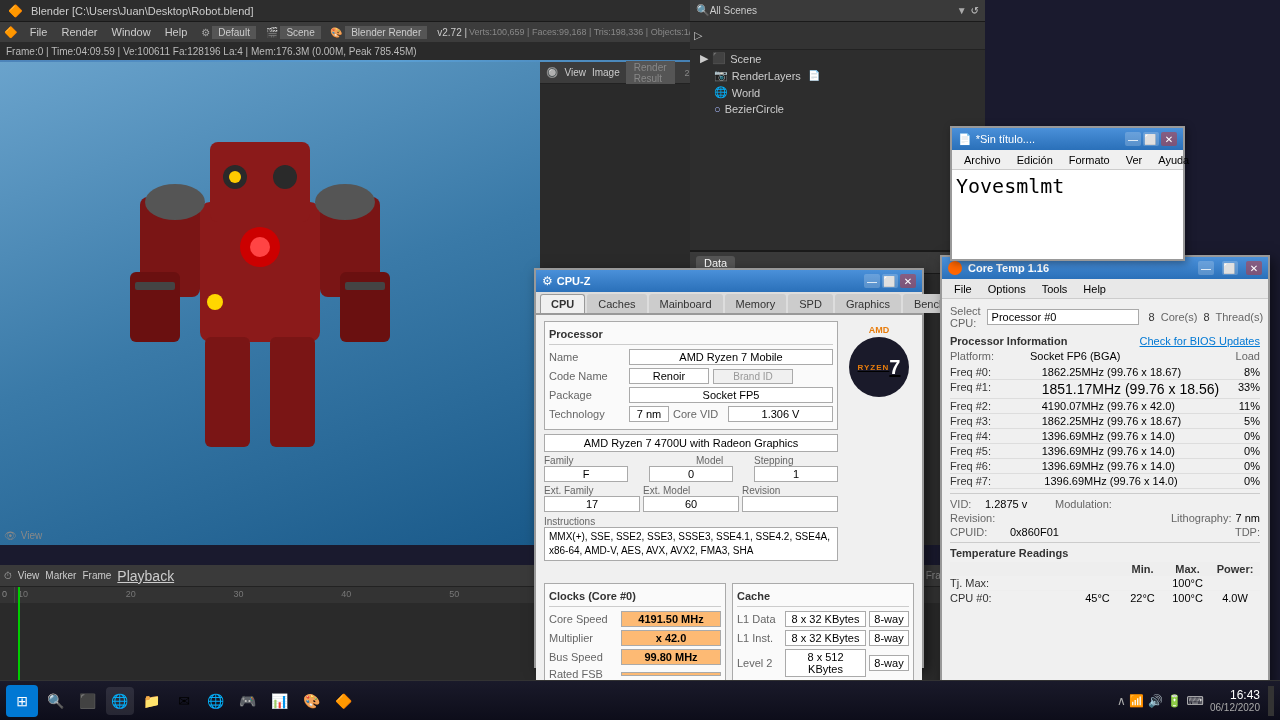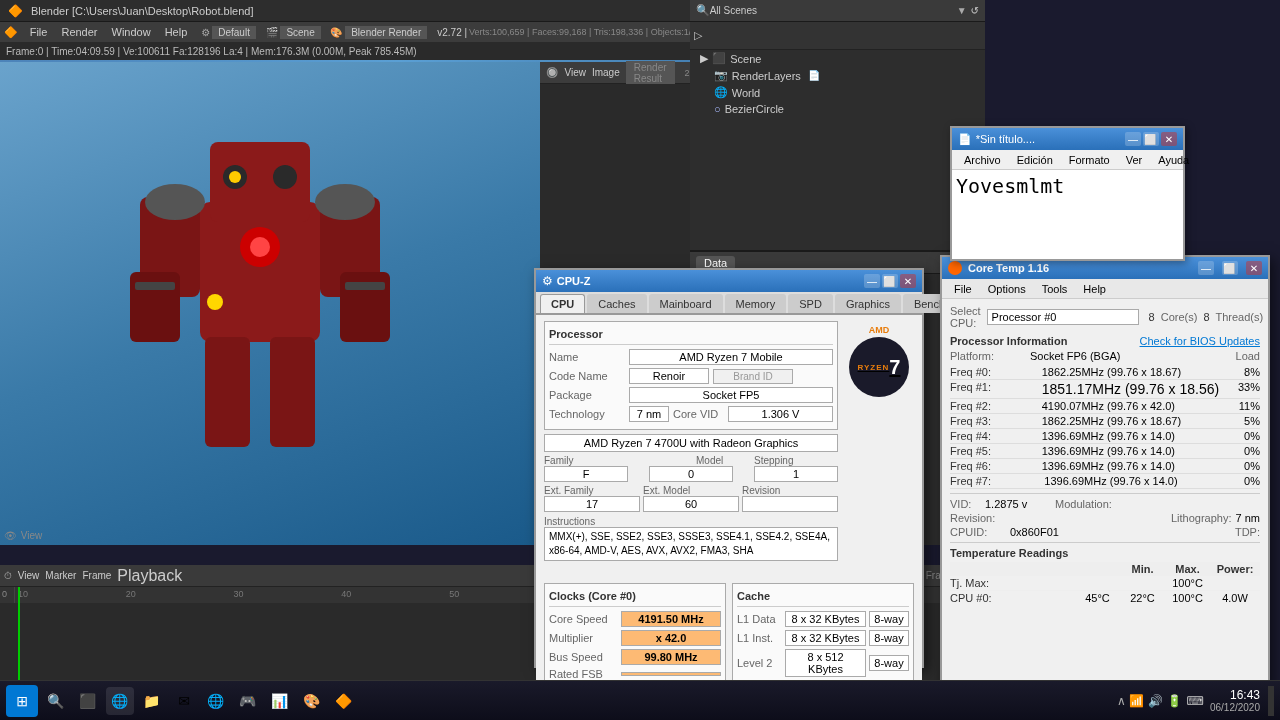--- a/index.html
+++ b/index.html
@@ -295,21 +295,21 @@
     </div>
   </div>
 </div>
 
 <div style="position:absolute;bottom:40px;left:0;right:295px;height:115px;background:#2d2d2d;">
   <div style="height:22px;background:#3a3a3a;display:flex;align-items:center;padding:0 4px;gap:6px;border-bottom:1px solid #222;">
     <span style="color:#aaa;font-size:10px;">⏱</span>
     <span style="color:#ccc;font-size:10px;">View</span>
     <span style="color:#ccc;font-size:10px;">Marker</span>
     <span style="color:#ccc;font-size:10px;">Frame</span>
-    <span style="color:#ccc;font-size:16px;">Playback</span>
+    <span style="color:#ccc;font-size:14px;text-decoration:underline;">Playback</span>
     <span style="flex:1;"></span>
     <span style="color:#aaa;font-size:10px;">⏮</span>
     <span style="color:#aaa;font-size:10px;">◀◀</span>
     <span style="color:#aaa;font-size:10px;">◀</span>
     <span style="color:#aaa;font-size:11px;">▶</span>
     <span style="color:#aaa;font-size:10px;">▶▶</span>
     <span style="color:#aaa;font-size:10px;">⏭</span>
     <span style="color:#888;font-size:10px;margin-left:6px;">Start:</span>
     <span style="color:#ccc;font-size:10px;background:#444;padding:1px 4px;">2</span>
     <span style="color:#888;font-size:10px;margin-left:4px;">End:</span>

